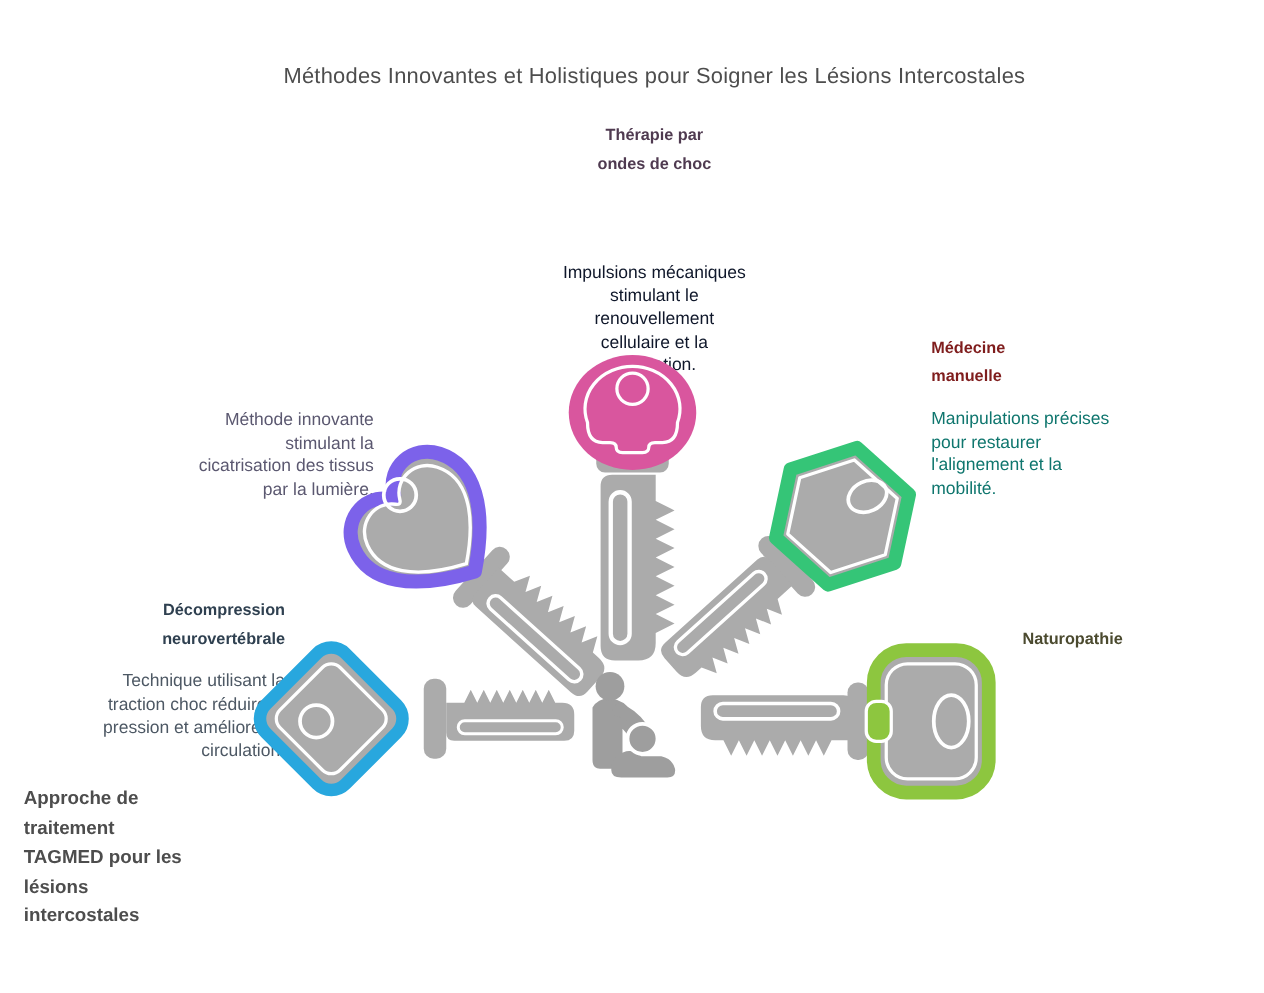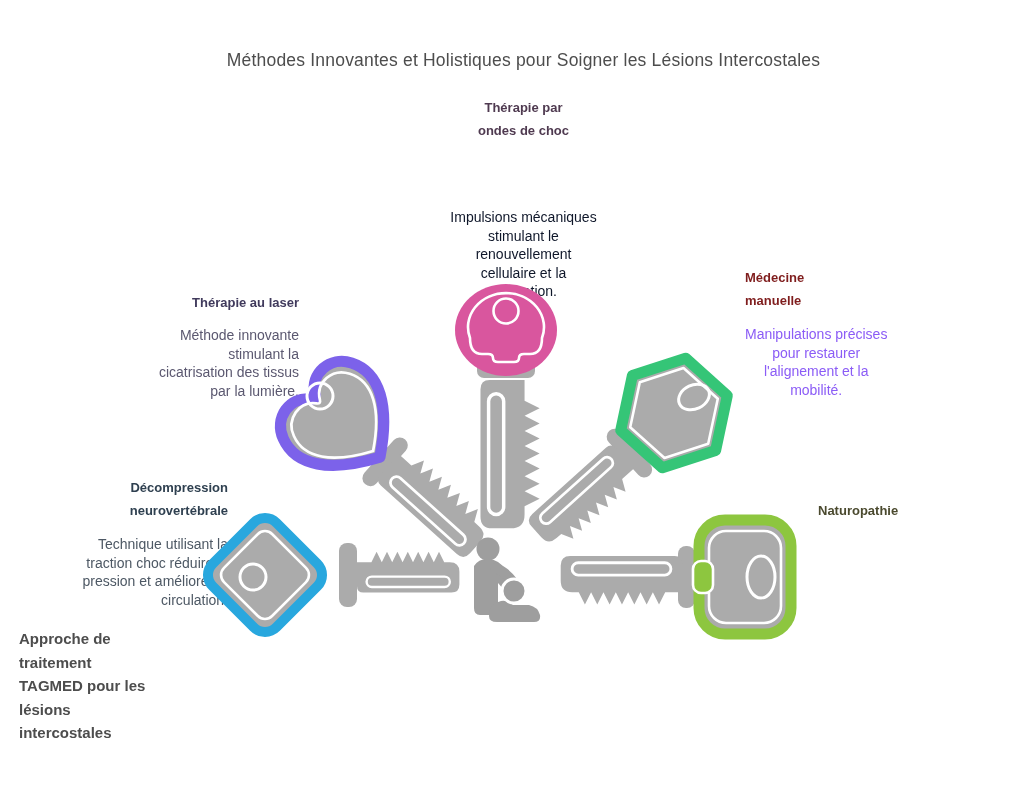--- a/index.html
+++ b/index.html
@@ -25,29 +25,28 @@
   <div class="title" style="color: rgb(77, 77, 77);">Méthodes Innovantes et Holistiques pour Soigner les Lésions Intercostales</div>
 
   <div class="h tc" style="top: 96px; color: rgb(79, 58, 80);">Thérapie par
 ondes de choc</div>
   <div class="b tc" style="top: 160px; color: #0f172a; margin-top: 48px;">Impulsions mécaniques
 stimulant le
 renouvellement
 cellulaire et la
 réparation.</div>
 
-  <div class="h tr" style="right: 748px; top: 291px; color: rgb(64, 58, 92);">Thérapie au laser</div>
   <div class="b tr" style="right: 748px; top: 326px; color: rgb(91, 88, 112);">Méthode innovante
 stimulant la
 cicatrisation des tissus
 par la lumière.</div>
 
   <div class="h" style="left: 745px; top: 266px; color: #7f1d1d;">Médecine
 manuelle</div>
-  <div class="b" style="left: 745px; top: 325px; color: #8b5cf6; text-align: center;">Manipulations précises
+  <div class="b" style="left: 745px; top: 325px; color: #0f766e;">Manipulations précises
 pour restaurer
 l'alignement et la
 mobilité.</div>
 
   <div class="h tr" style="right: 819px; top: 476px; color: rgb(47, 64, 80);">Décompression
 neurovertébrale</div>
   <div class="b tr" style="right: 819px; top: 535px; color: rgb(77, 88, 100);">Technique utilisant la
 traction choc réduire la
 pression et améliorer la
 circulation.</div>

